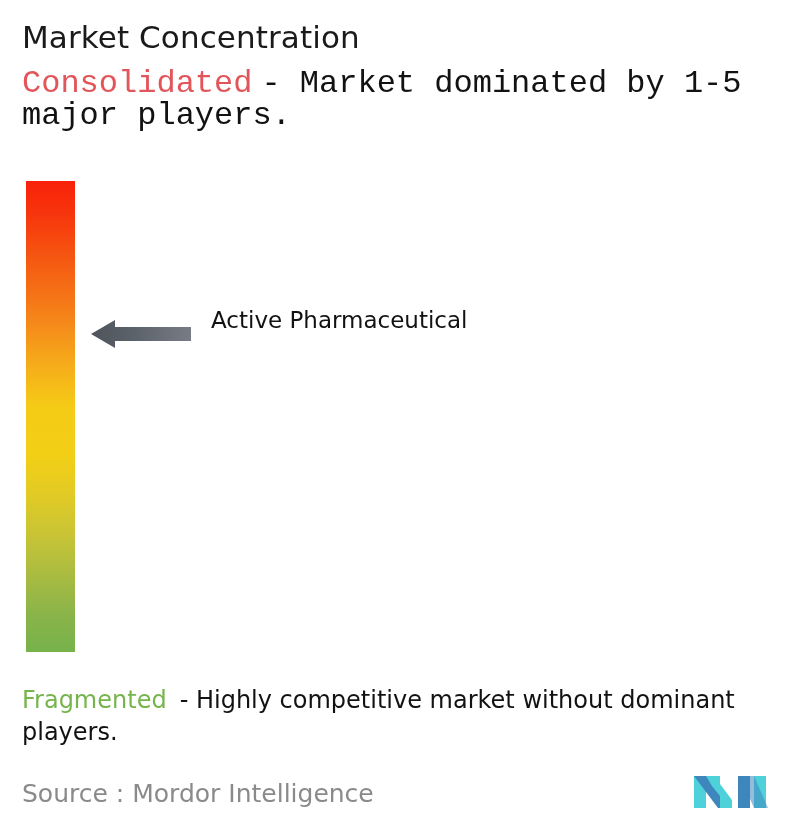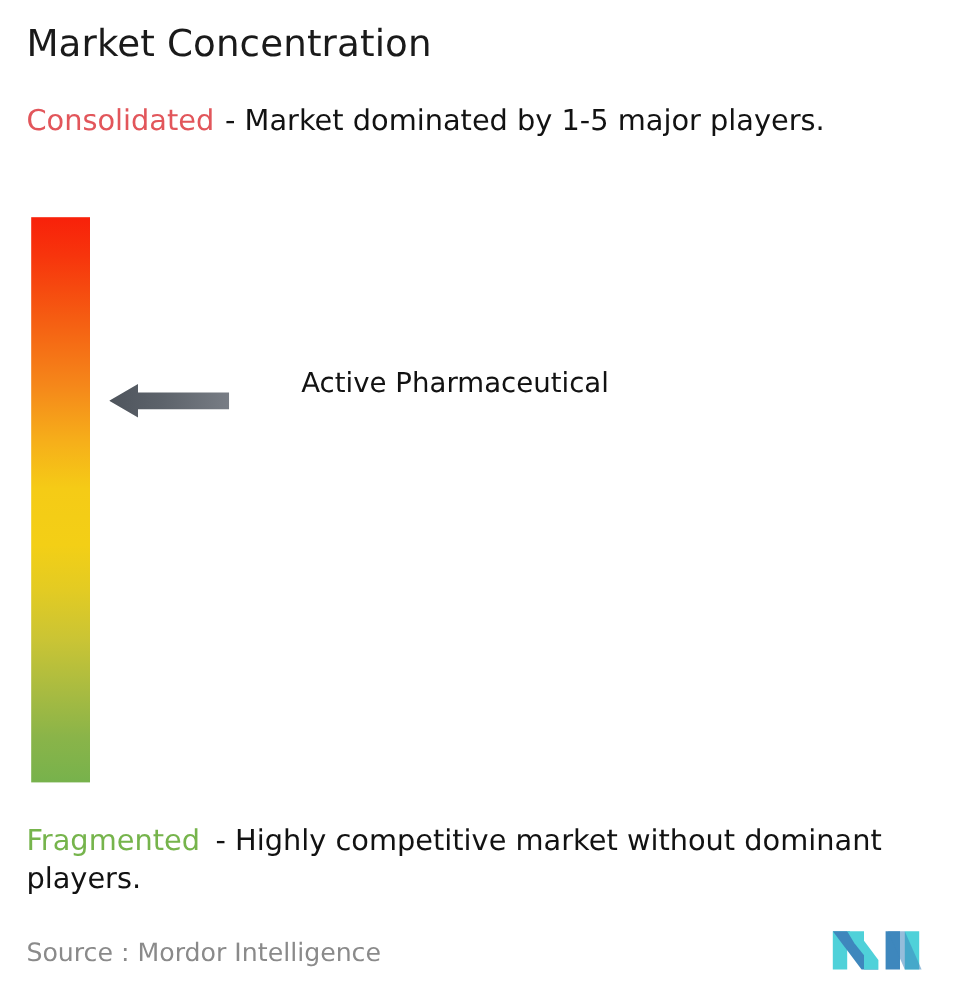--- a/index.html
+++ b/index.html
@@ -27,25 +27,26 @@
     line-height: 34px;
     color: #1a1a1a;
     letter-spacing: 0.1px;
     white-space: nowrap;
   }
 
   
   #legend-consolidated {
     position: absolute;
     left: 22px;
-    top: 84px;
+    top: 68px;
     width: 760px;
-    font-size: 24px;
+    font-size: 32px;
     line-height: 32px;
     color: #121212;
+    font-family: Liberation Mono, monospace;
   }
   #legend-consolidated .kw {
     color: #e2565b;
   }
   #legend-consolidated .sep {
     display: inline-block;
     width: 9px;
   }
 
   
@@ -81,21 +82,20 @@
 
   
   #arrow-label {
     position: absolute;
     left: 211px;
     top: 303px;
     width: 460px;
     font-size: 23px;
     line-height: 35px;
     color: #121212;
-    margin-left: 40px;
   }
 
   
   #legend-fragmented {
     position: absolute;
     left: 22px;
     top: 684px;
     width: 768px;
     font-size: 24px;
     line-height: 32px;
@@ -108,21 +108,21 @@
   #legend-fragmented .sep {
     display: inline-block;
     width: 13px;
   }
 
   
   #source-line {
     position: absolute;
     left: 22px;
     top: 780px;
-    font-size: 21px;
+    font-size: 25px;
     line-height: 28px;
     color: #8a8a8a;
     white-space: nowrap;
   }
   #source-line .src-label { color: #8a8a8a; }
   #source-line .src-value { color: #8a8a8a; }
 
   
   #brand-logo {
     position: absolute;

